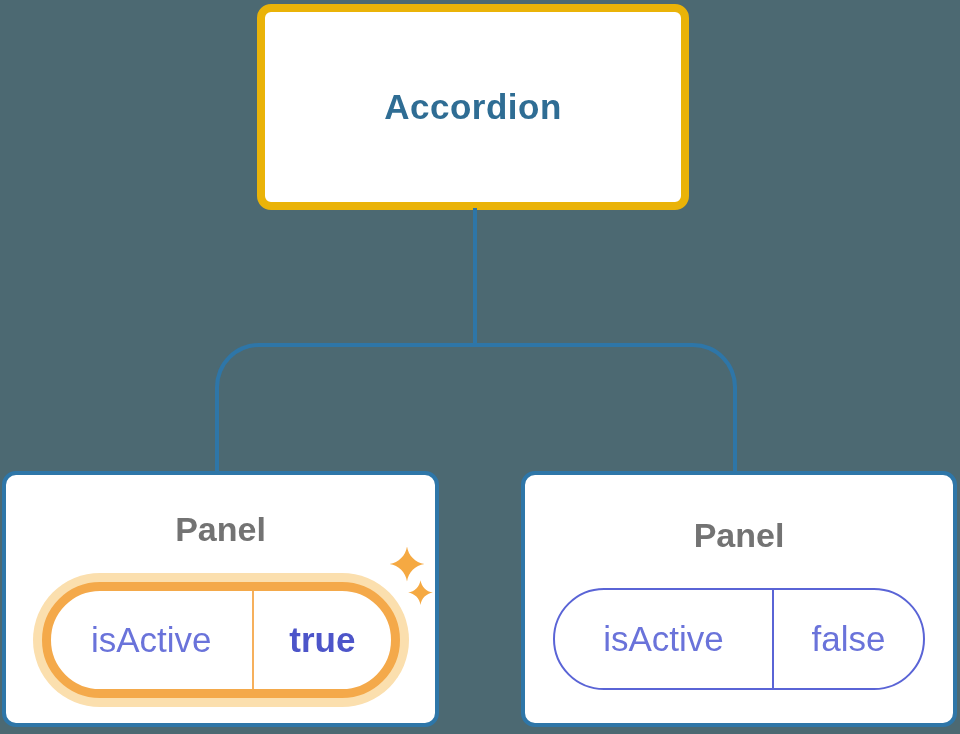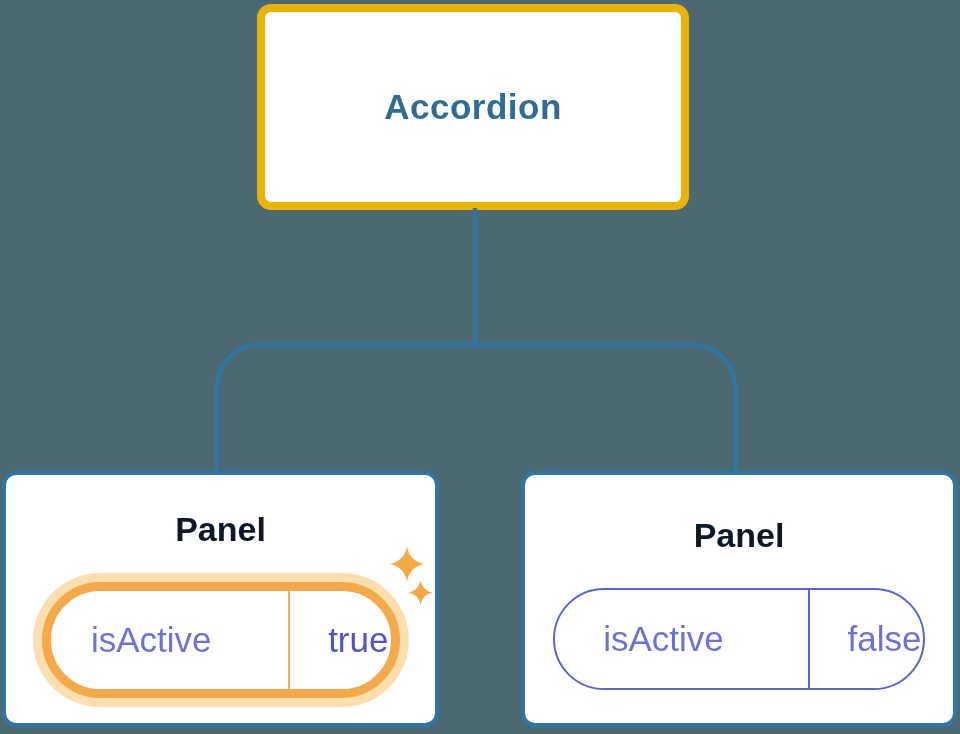--- a/index.html
+++ b/index.html
@@ -65,36 +65,35 @@
     border-radius: 14px;
     box-sizing: border-box;
   }
   .panel-left  { left: 2px;   width: 437px; }
   .panel-right { left: 521px; width: 436px; }
 
   .panel-heading {
     position: absolute;
     left: 0; right: 0;
     text-align: center;
-    color: #0f172a;
+    color: #737373;
     font-size: 34px;
     font-weight: 600;
     line-height: 40px;
   }
   .panel-left  .panel-heading { top: 34px; }
   .panel-right .panel-heading { top: 40px; }
 
   
   .pill {
     position: absolute;
     box-sizing: border-box;
     display: flex;
     align-items: stretch;
     overflow: hidden;
-    gap: 36px;
   }
   .pill-active {
     left: 36px; top: 107px;
     width: 358px; height: 116px;
     border: 9px solid #F4A94A;
     border-radius: 70px;
     box-shadow: 0 0 0 9px #FBDFAE;
     background: #ffffff;
   }
   .pill-inactive {
@@ -111,21 +110,21 @@
     color: #6A73DA;
     font-size: 35px;
     font-weight: 400;
   }
   .cell-name { width: 59%; }
   .cell-value { flex: 1; }
   .pill-divider { width: 2px; }
   .pill-active .pill-divider { background: #F6B05C; }
   .pill-inactive .pill-divider { background: #5A64D6; }
   .pill-active .cell-value {
-    font-weight: 400;
+    font-weight: 700;
     color: #4D55C9;
   }
 
   
   .sparkle {
     position: absolute;
     z-index: 5;
   }
   .sparkle-large { left: 388px; top: 545px; width: 38px; height: 38px; }
   .sparkle-small { left: 407px; top: 579px; width: 27px; height: 27px; }

